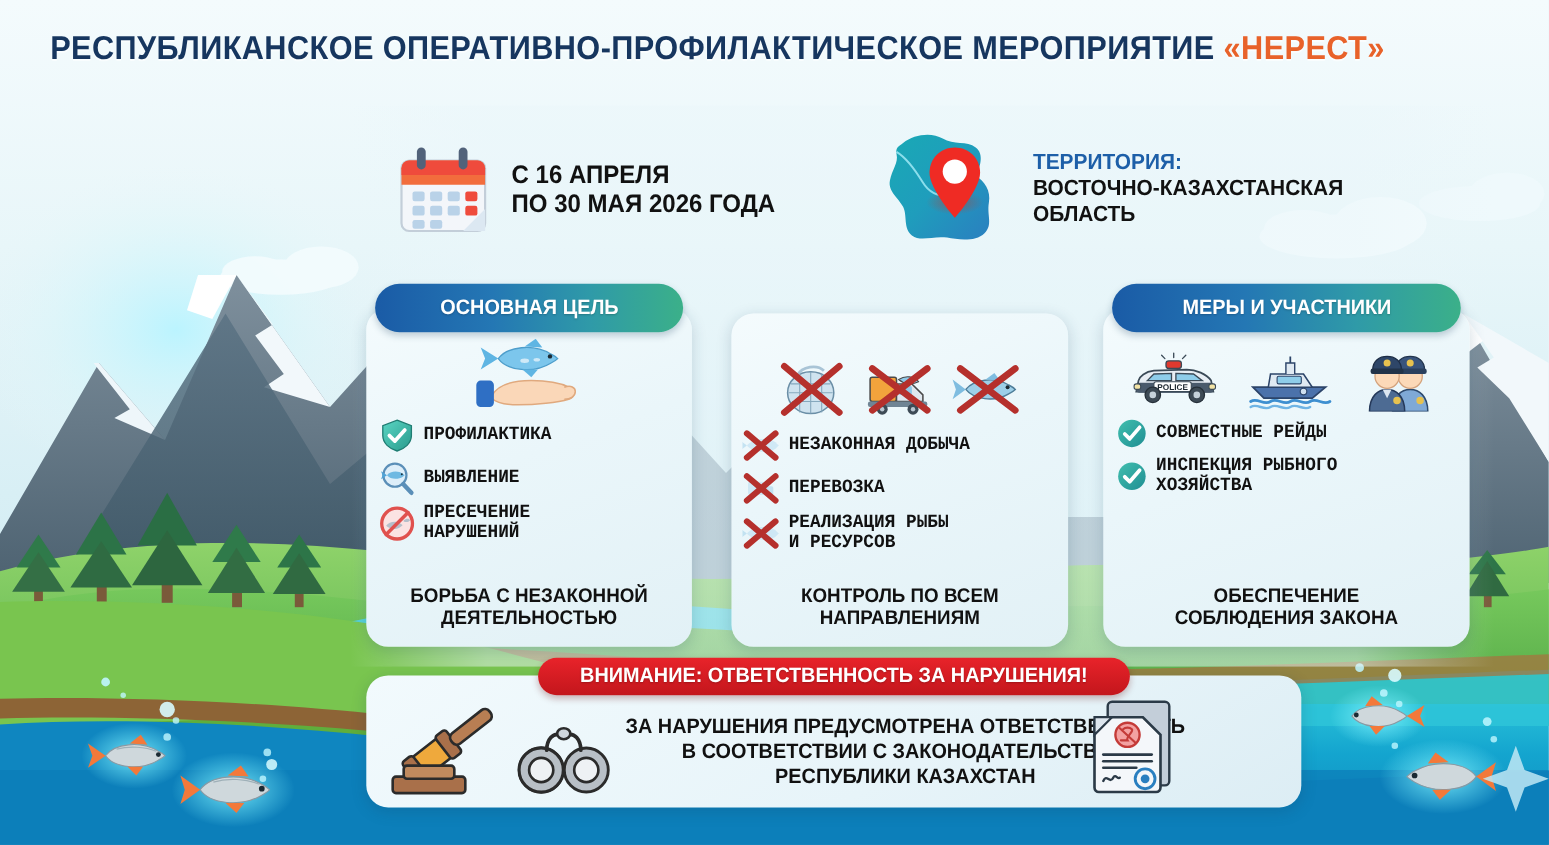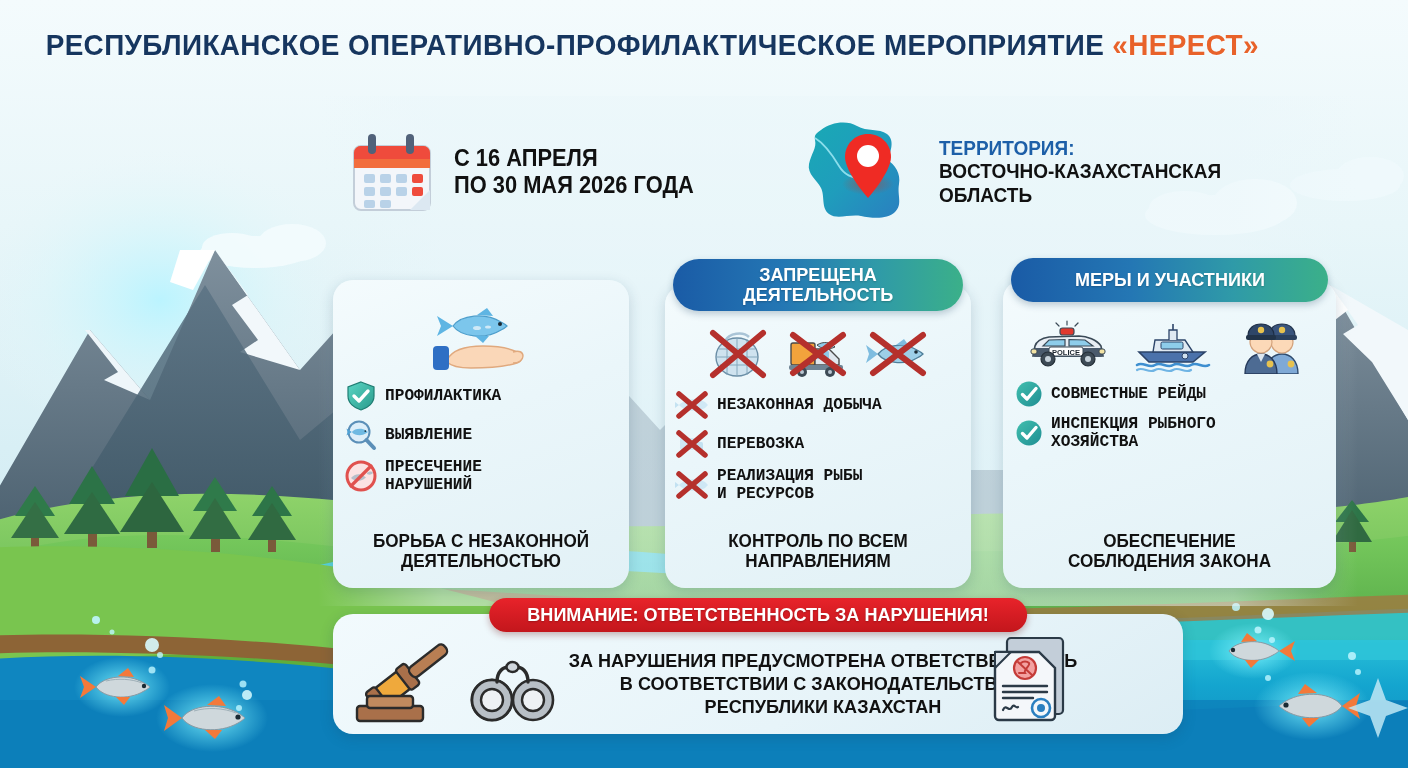--- a/index.html
+++ b/index.html
@@ -27,21 +27,21 @@
     transform:scaleX(.93);
     transform-origin:center;
     white-space:nowrap;
     text-shadow:0 1px 0 rgba(255,255,255,.6);
   }
   .title .accent{color:#e8622a;}
 
   
   .topinfo{position:absolute;left:340px;top:118px;width:1010px;height:110px;z-index:35;}
   .topblock{position:absolute;display:flex;align-items:center;gap:14px;}
-  .date-block{left:4px;top:6px;}
+  .date-block{left:15px;top:6px;}
   .terr-block{left:455px;top:0px;}
   .date-text{
     font-size:23px;font-weight:bold;color:#111;line-height:1.18;
     transform:scaleX(.95);transform-origin:left center;white-space:nowrap;
   }
   .terr-text{line-height:1.16;transform:scaleX(.95);transform-origin:left center;}
   .terr-label{font-size:20px;font-weight:bold;color:#1d5fa8;white-space:nowrap;}
   .terr-value{font-size:20px;font-weight:bold;color:#111;white-space:nowrap;}
 
   
@@ -363,20 +363,23 @@
       </svg>
       <div class="terr-text">
         <div class="terr-label">ТЕРРИТОРИЯ:</div>
         <div class="terr-value">ВОСТОЧНО-КАЗАХСТАНСКАЯ</div>
         <div class="terr-value">ОБЛАСТЬ</div>
       </div>
     </div>
   </div>
 
   <div class="card" style="left:333px;top:280px;width:296px;height:308px;">
+    <div class="card-head">
+      <span class="card-head-txt">ОСНОВНАЯ ЦЕЛЬ</span>
+    </div>
     <div class="card-body">
       <div class="icon-row">
         <svg width="120" height="66" viewBox="0 0 120 66">
 
           <g transform="translate(58,18)">
             <path d="M-26,0 C-18,-11 6,-14 22,-4 C26,-2 28,0 28,0 C28,0 26,2 22,4 C6,14 -18,11 -26,0 Z" fill="#7cc6ec" stroke="#4e9ecb" stroke-width="1.2"></path>
             <path d="M-26,0 L-42,-10 L-38,0 L-42,10 Z" fill="#5fb5e3"></path>
             <path d="M-2,-11 L8,-18 L14,-10 Z" fill="#5fb5e3"></path>
             <path d="M-4,10 L4,17 L10,10 Z" fill="#5fb5e3"></path>
             <circle cx="21" cy="-2" r="2" fill="#1b2a33"></circle>
@@ -431,24 +434,20 @@
           <span class="bullet-txt">ПРЕСЕЧЕНИЕ
 НАРУШЕНИЙ</span>
         </div>
       </div>
       <div class="footline">БОРЬБА С НЕЗАКОННОЙ
 ДЕЯТЕЛЬНОСТЬЮ</div>
     </div>
   </div>
 
   <div class="card" style="left:665px;top:285px;width:306px;height:303px;">
-    <div class="card-head two-line">
-      <span class="card-head-txt">ЗАПРЕЩЕНА
-ДЕЯТЕЛЬНОСТЬ</span>
-    </div>
     <div class="card-body" style="top:34px;">
       <div class="icon-row" style="gap:14px;">
         <svg width="66" height="60" viewBox="0 0 66 60">
           <g>
             <ellipse cx="32" cy="34" rx="21" ry="19" fill="#cfe3ef" stroke="#6a8ea6" stroke-width="1.4"></ellipse>
             <g stroke="#7fa2b8" stroke-width="1" opacity=".9">
               <path d="M14,26 L50,26 M12,34 L52,34 M15,42 L49,42"></path>
               <path d="M22,16 L22,52 M32,15 L32,53 M42,16 L42,52"></path>
             </g>
             <path d="M20,18 C24,10 38,8 44,14" fill="none" stroke="#a9c4d6" stroke-width="2.5"></path>

